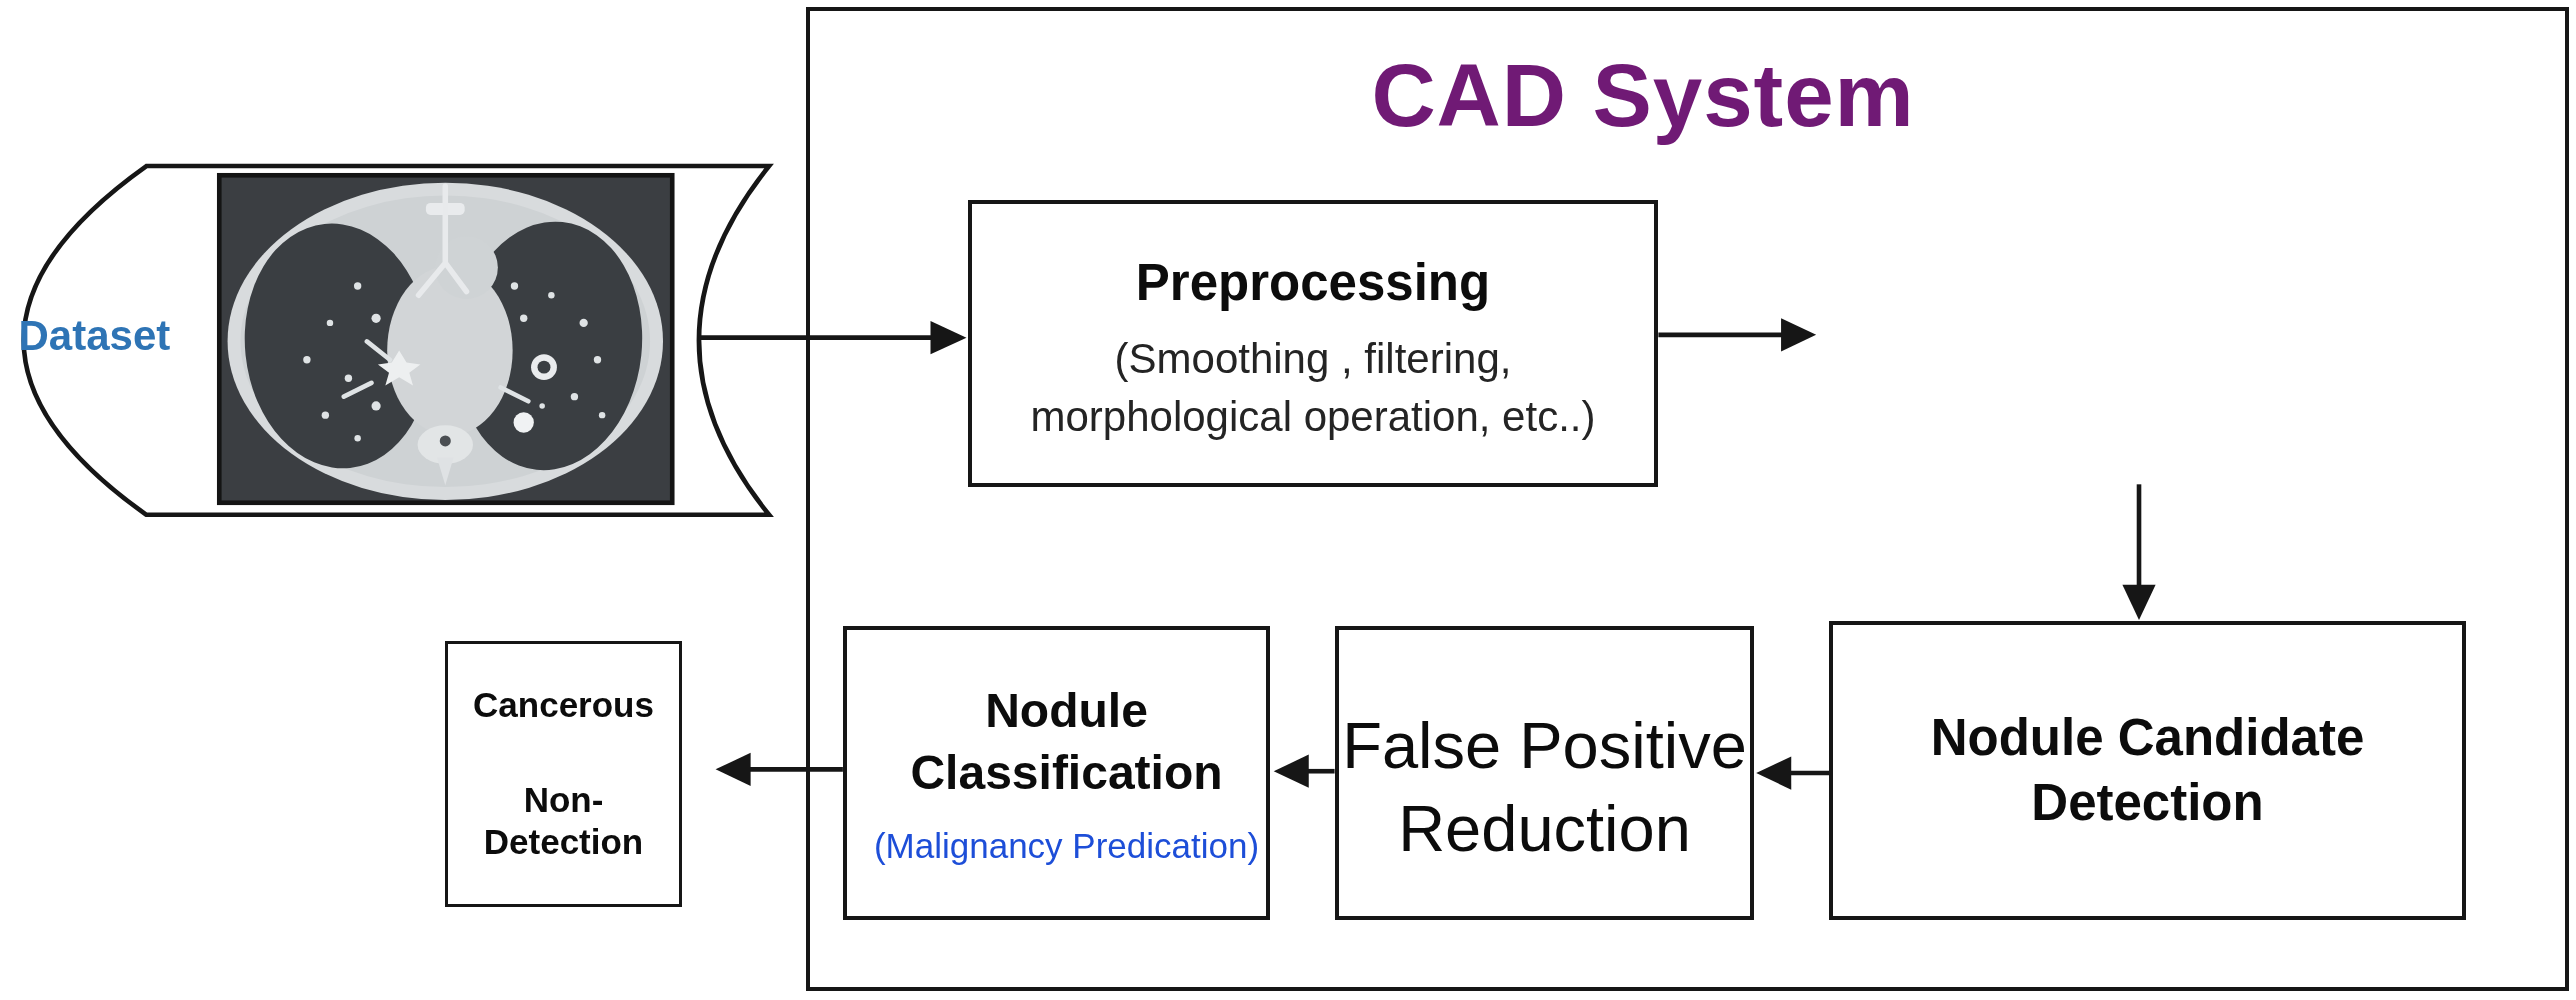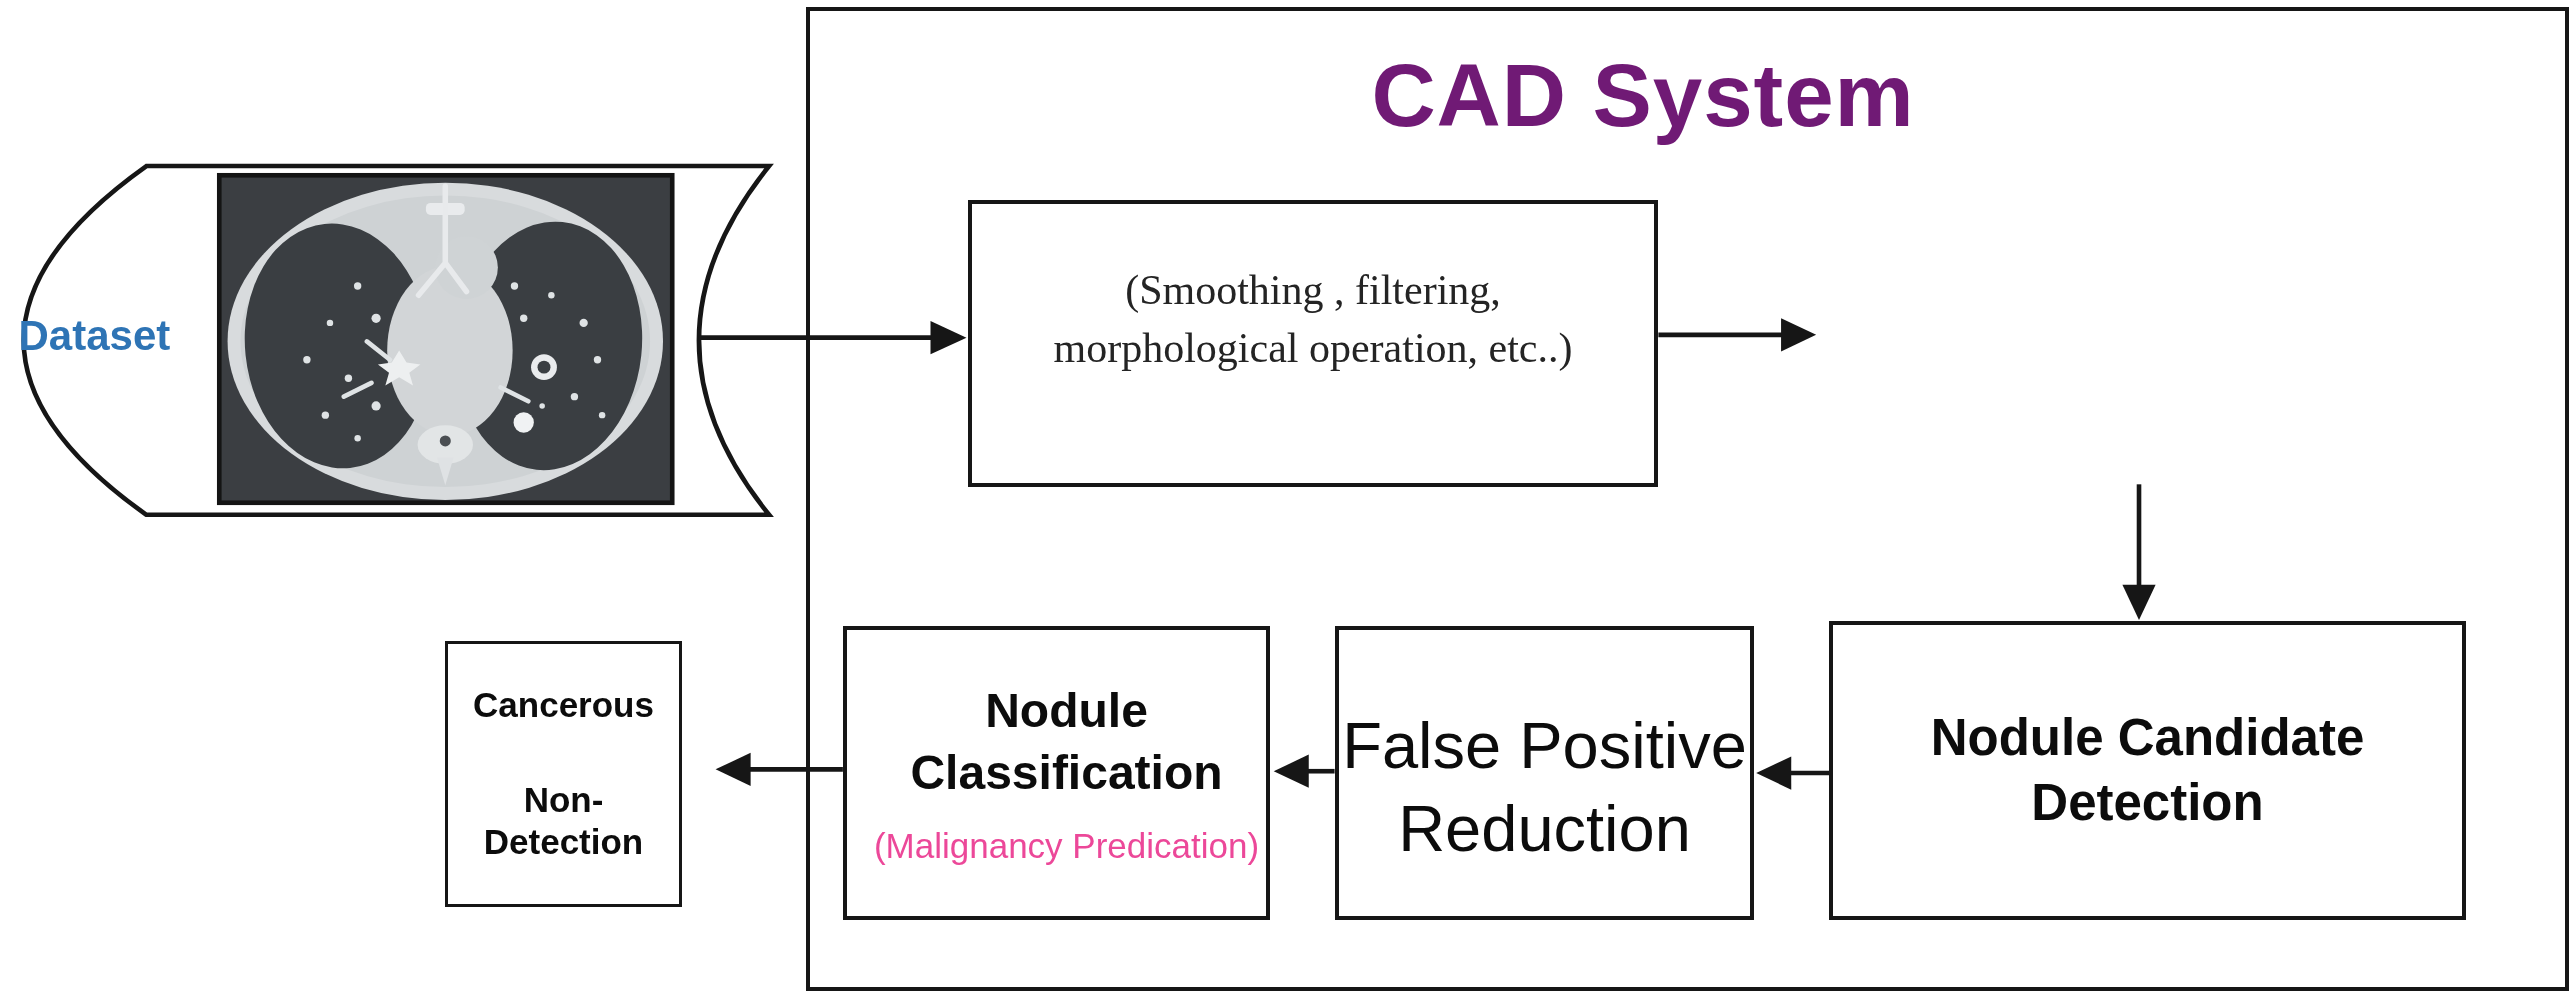--- a/index.html
+++ b/index.html
@@ -53,35 +53,35 @@
   }
   .preline { white-space: pre-line; }
 
   .box-preprocessing {
     left: 968px; top: 200px; width: 690px; height: 287px;
     justify-content: flex-start;
     padding-top: 48px;
   }
   .box-preprocessing .box-title { font-size: 51px; font-weight: bold; line-height: 1.2; }
   .box-preprocessing .box-sub {
-    font-size: 42px; line-height: 1.38; color: #242424; margin-top: 10px; font-family: Liberation Serif, serif;
+    font-size: 42px; line-height: 1.38; color: #242424; margin-top: 17px;
   }
 
   .box-segmentation { left: 1818px; top: 200px; width: 648px; height: 282px; }
   .box-segmentation .box-title { font-size: 51px; font-weight: bold; }
 
   .box-ncd { left: 1829px; top: 621px; width: 637px; height: 299px; }
   .box-ncd .box-title { font-size: 51px; font-weight: bold; line-height: 1.27; }
 
   .box-fpr { left: 1335px; top: 626px; width: 419px; height: 294px; }
   .box-fpr .box-title { font-size: 65px; font-weight: normal; line-height: 1.27; margin-top: 29px; }
 
   .box-nc { left: 843px; top: 626px; width: 427px; height: 294px; padding-left: 20px; }
   .box-nc .box-title { font-size: 48px; font-weight: bold; line-height: 1.3; }
-  .box-nc .box-sub { font-size: 35px; color: #ec4899; margin-top: 22px; }
+  .box-nc .box-sub { font-size: 35px; color: #1d4ed8; margin-top: 22px; }
 
   .box-output { left: 445px; top: 641px; width: 237px; height: 266px; border-width: 3.7px; }
   .box-output .box-title { font-size: 35px; font-weight: bold; line-height: 1.22; }
   .box-output .gap { height: 52px; }
 </style>
 </head>
 <body>
 
 <div class="stage">
 
@@ -158,20 +158,21 @@
     </g>
   </svg>
 
   <div class="abs cad-container"></div>
 
   <div class="abs cad-title" style="color: #701a75;">CAD System</div>
 
   <div class="abs dataset-label" style="color: rgb(46, 116, 181);">Dataset</div>
 
   <div class="abs flowbox box-preprocessing">
+    <span class="box-title">Preprocessing</span>
     <span class="box-sub preline">(Smoothing , filtering,
 morphological operation, etc..)</span>
   </div>
 
 
   <div class="abs flowbox box-ncd">
     <span class="box-title preline">Nodule Candidate
 Detection</span>
   </div>
 

